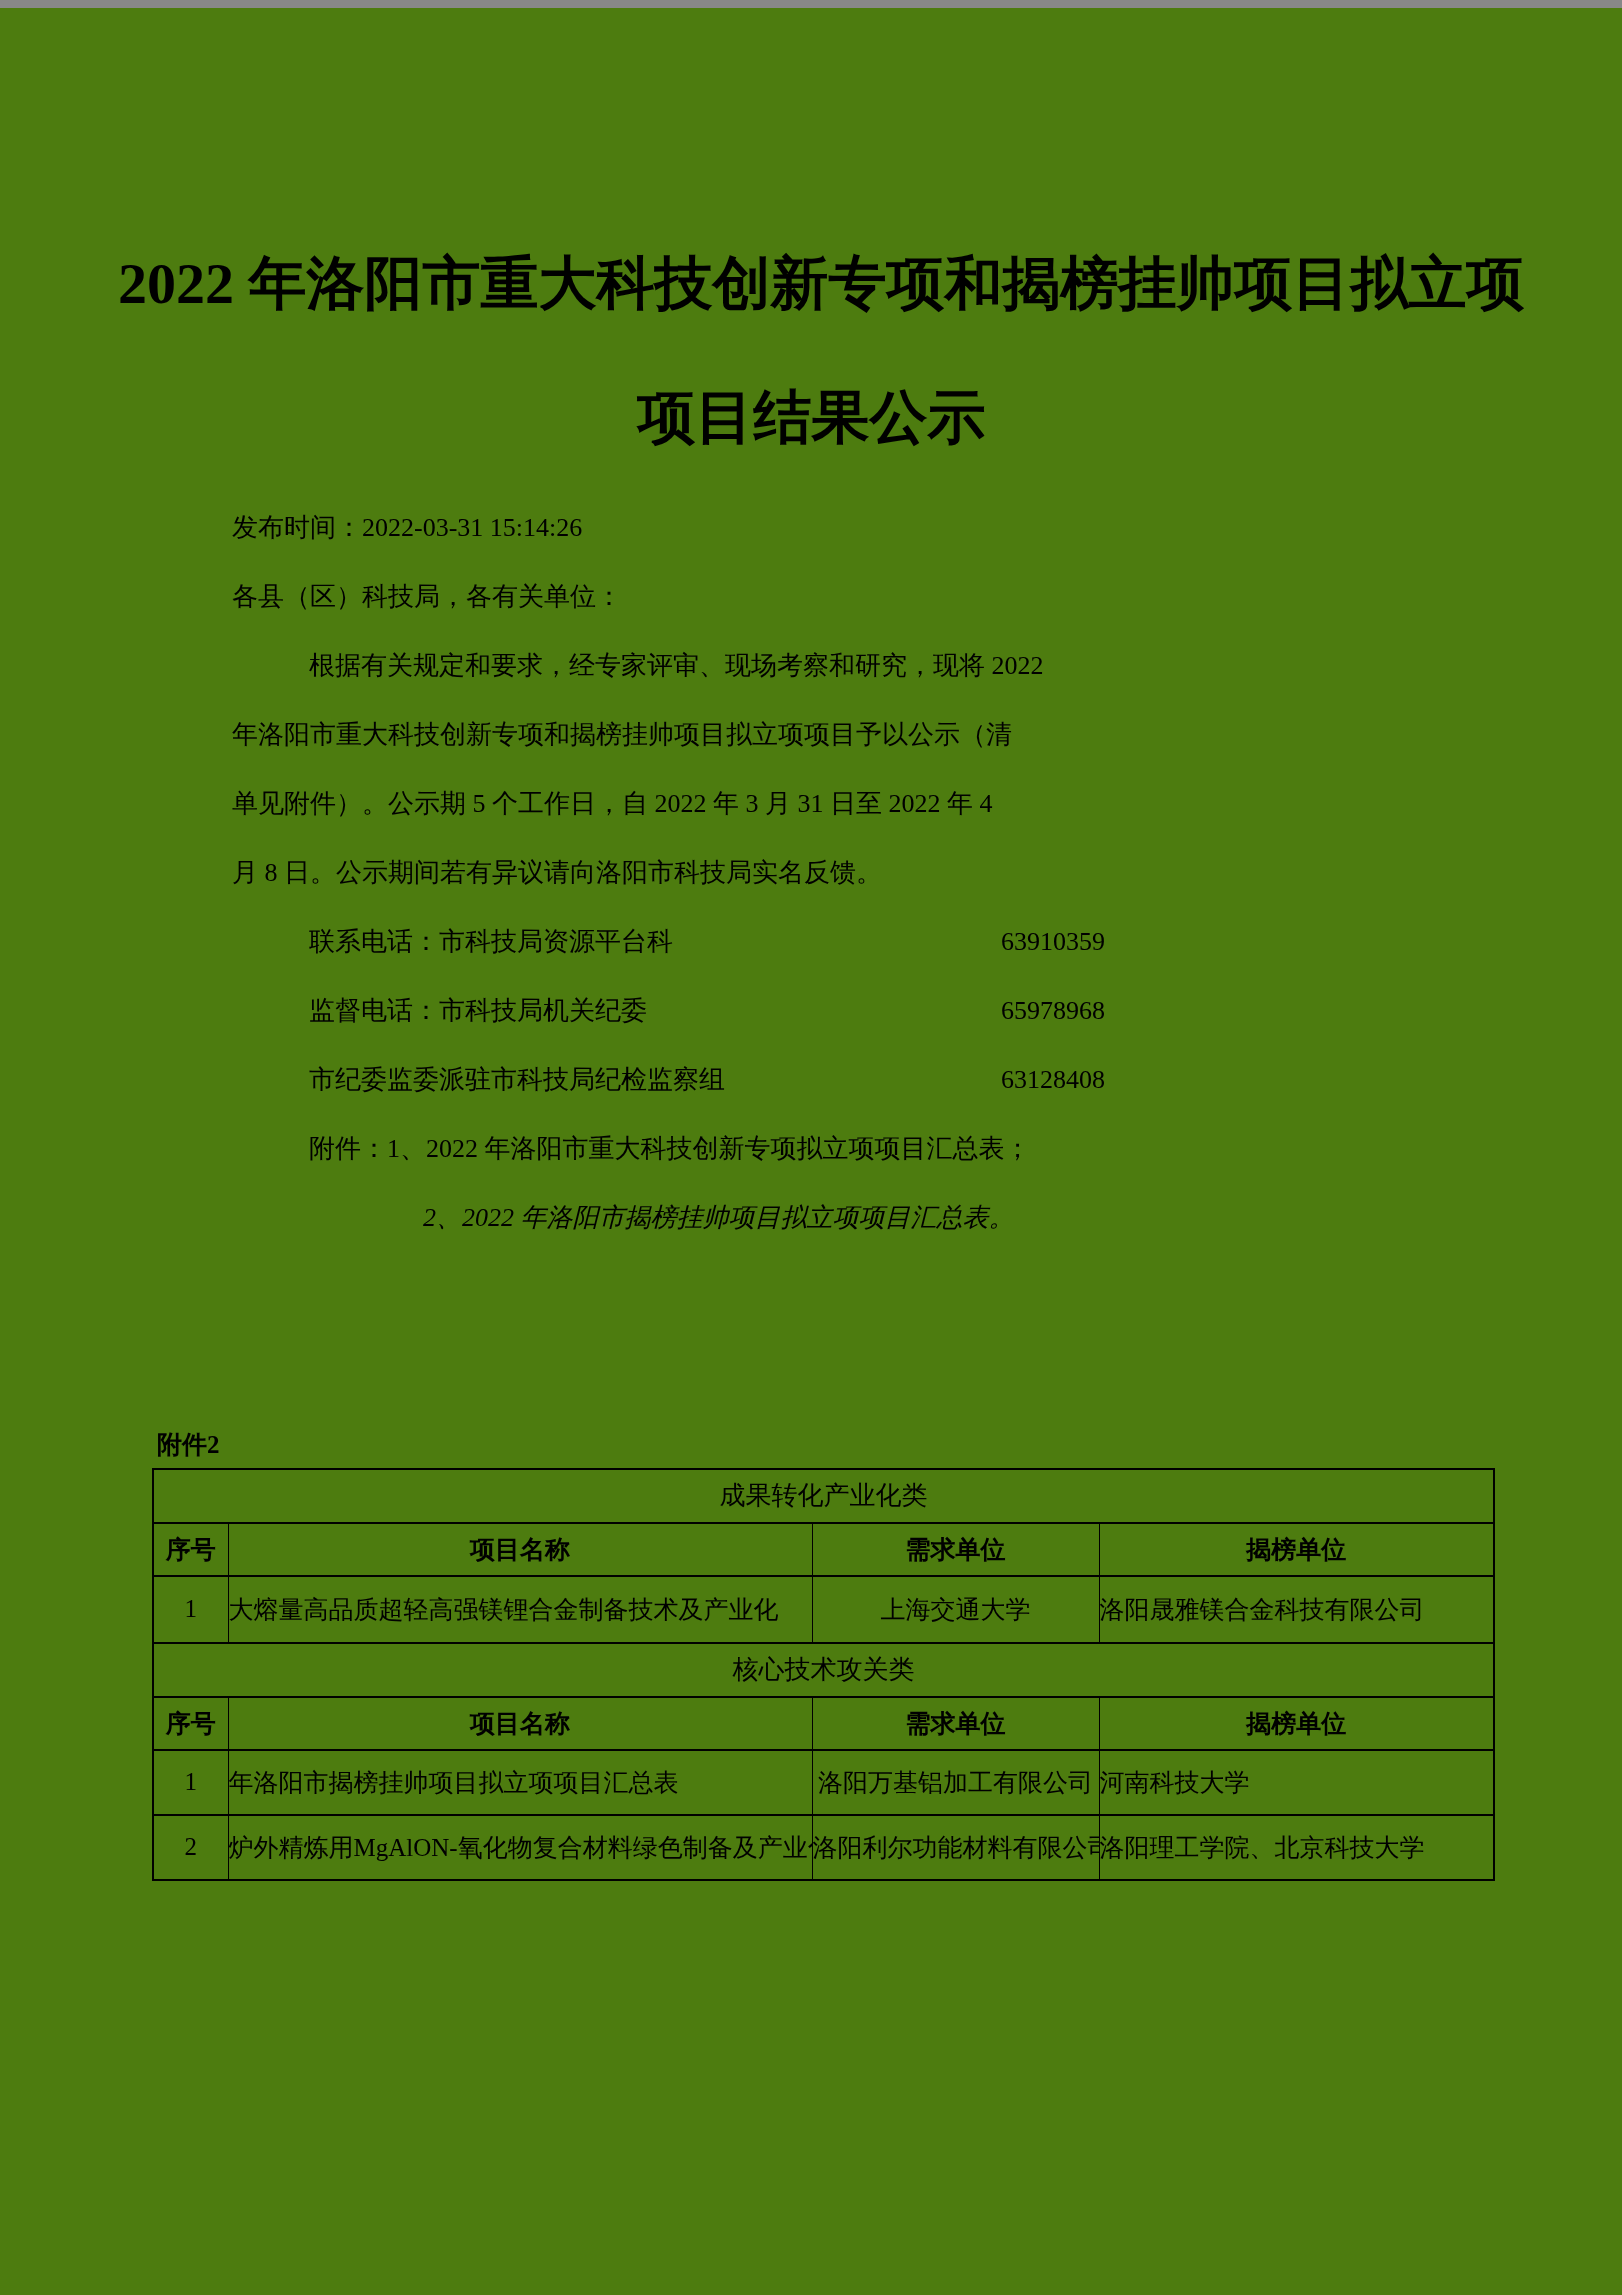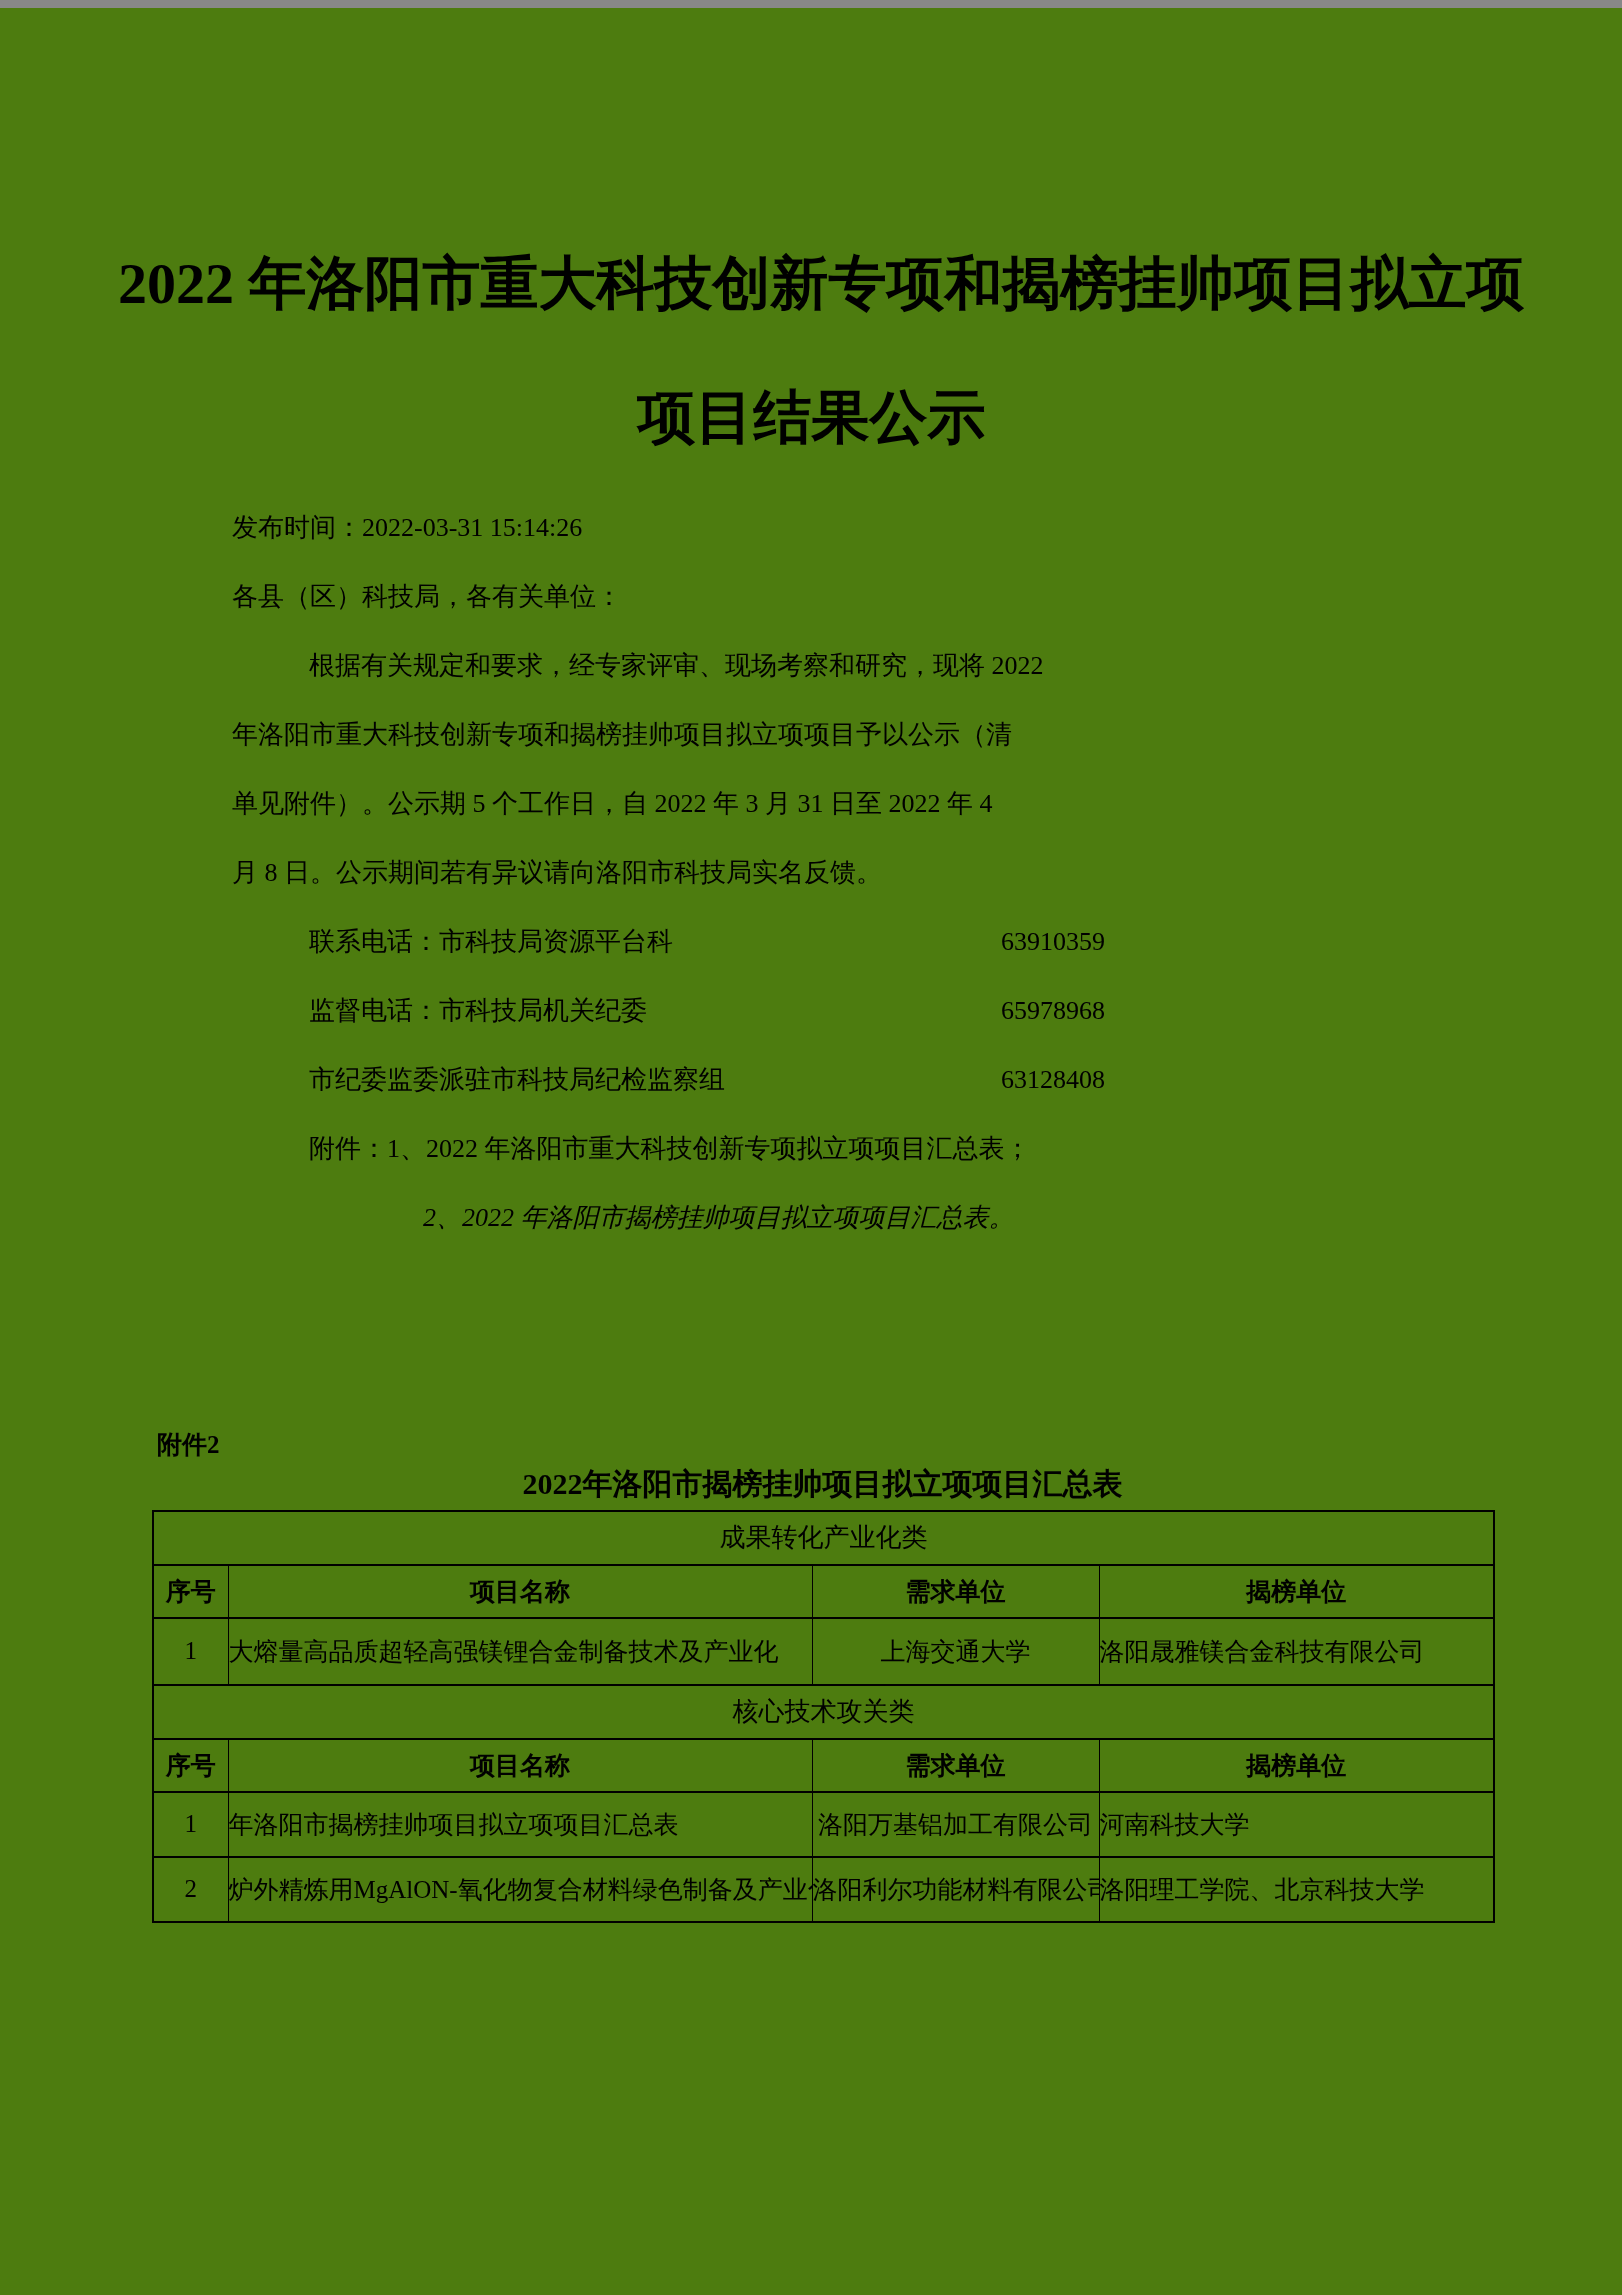--- a/index.html
+++ b/index.html
@@ -113,21 +113,20 @@
     <div class="b-line phone-line">
       <span>市纪委监委派驻市科技局纪检监察组</span>
       <span class="phone-num">63128408</span>
     </div>
 
     <div class="b-line indent-2">附件：1、2022 年洛阳市重大科技创新专项拟立项项目汇总表；</div>
     <div class="b-line indent-attach2">2、2022 年洛阳市揭榜挂帅项目拟立项项目汇总表。</div>
   </div>
 
   <div class="attach2-label">附件2</div>
-  <div class="table-title">2022年洛阳市揭榜挂帅项目拟立项项目汇总表</div>
 
   <table class="summary">
     <colgroup>
       <col class="c-no">
         <col class="c-name">
         <col class="c-demand">
         <col class="c-winner">
     </colgroup>
     <tbody>
 

